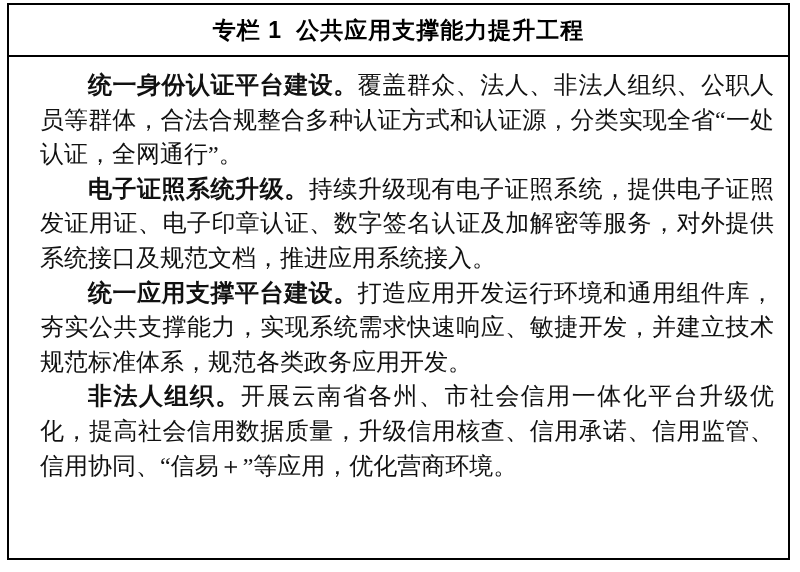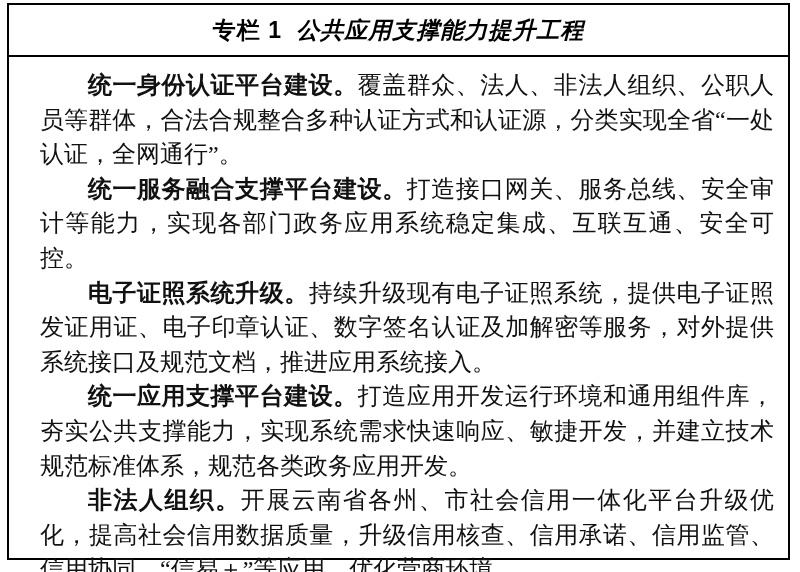--- a/index.html
+++ b/index.html
@@ -20,21 +20,21 @@
     border-bottom: 2px solid #000000;
     display: flex;
     align-items: center;
     justify-content: center;
     font-family: "Liberation Sans", "DejaVu Sans", sans-serif;
     font-weight: 700;
     font-size: 23px;
     color: #000000;
     letter-spacing: 1px;
   }
-  .title-bar .box-title { margin-left: 0.62em; font-style: italic; }
+  .title-bar .box-title { margin-left: 0.62em; }
   .box-body {
     padding: 11px 14px 0 31px;
     font-size: 24px;
     line-height: 34.6px;
     color: #111111;
     text-align: justify;
   }
   .box-body p {
     text-indent: 2em;
     margin: 0;
@@ -47,21 +47,20 @@
 <body>
 
 <div class="frame">
   <div class="title-bar">
     <span>专栏 1</span>
     <span class="box-title">公共应用支撑能力提升工程</span>
   </div>
   <div class="box-body">
   <p><span class="lead">统一身份认证平台建设。</span><span>覆盖群众、法人、非法人组织、公职人员等群体，合法合规整合多种认证方式和认证源，分类实现全省“一处认证，全网通行”。</span></p>
 
-  <p><span class="lead">统一服务融合支撑平台建设。</span><span>打造接口网关、服务总线、安全审计等能力，实现各部门政务应用系统稳定集成、互联互通、安全可控。</span></p>
 
   <p><span class="lead">电子证照系统升级。</span><span>持续升级现有电子证照系统，提供电子证照发证用证、电子印章认证、数字签名认证及加解密等服务，对外提供系统接口及规范文档，推进应用系统接入。</span></p>
 
   <p><span class="lead">统一应用支撑平台建设。</span><span>打造应用开发运行环境和通用组件库，夯实公共支撑能力，实现系统需求快速响应、敏捷开发，并建立技术规范标准体系，规范各类政务应用开发。</span></p>
 
   <p><span class="lead">非法人组织。</span><span>开展云南省各州、市社会信用一体化平台升级优化，提高社会信用数据质量，升级信用核查、信用承诺、信用监管、信用协同、“信易＋”等应用，优化营商环境。</span></p>
 </div>
 </div>
 
 </body></html>

